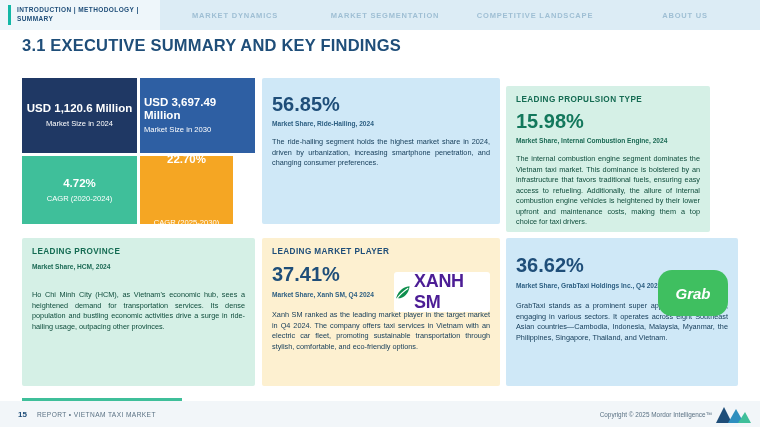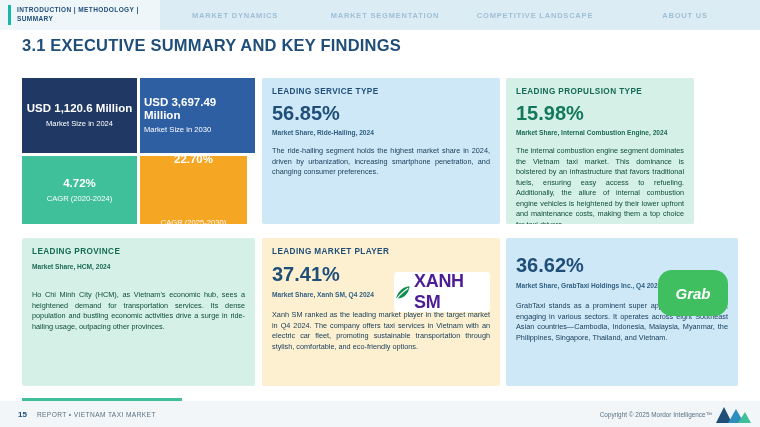--- a/index.html
+++ b/index.html
@@ -273,33 +273,32 @@
   <div class="tile tile-blue" style="left:140px; top:78px; width:115px; height:75px; align-items:flex-start;">
     <div class="val" style="text-align:left;">USD 3,697.49 Million</div>
     <div class="lbl" style="text-align:left;">Market Size in 2030</div>
   </div>
 
   <div class="tile tile-green" style="left:22px; top:156px; width:115px; height:68px;">
     <div class="val">4.72%</div>
     <div class="lbl">CAGR (2020-2024)</div>
   </div>
 
-  <div class="tile tile-orange" style="left:140px; top:156px; width:107px; height:68px;gap:48px;">
+  <div class="tile tile-orange" style="left:140px; top:156px; width:93px; height:68px;gap:48px;">
     <div class="val">22.70%</div>
     <div class="lbl">CAGR (2025-2030)</div>
   </div>
 
   <div class="card c-service" style="left:262px; top:78px; width:238px; height:146px;">
-    <div class="card-head">LEADING SERVICE TYPE</div>
     <div class="big-stat">56.85%</div>
     <div class="stat-sub">Market Share, Ride-Hailing, 2024</div>
     <div class="body-text">The ride-hailing segment holds the highest market share in 2024, driven by urbanization, increasing smartphone penetration, and changing consumer preferences.</div>
   </div>
 
-  <div class="card c-propulsion" style="left:506px; top:78px; width:188px; height:146px;">
+  <div class="card c-propulsion" style="left:506px; top:86px; width:204px; height:146px;">
     <div class="card-head">LEADING PROPULSION TYPE</div>
     <div class="big-stat">15.98%</div>
     <div class="stat-sub">Market Share, Internal Combustion Engine, 2024</div>
     <div class="body-text">The internal combustion engine segment dominates the Vietnam taxi market. This dominance is bolstered by an infrastructure that favors traditional fuels, ensuring easy access to refueling. Additionally, the allure of internal combustion engine vehicles is heightened by their lower upfront and maintenance costs, making them a top choice for taxi drivers.</div>
   </div>
 
   <div class="card c-province" style="left:22px; top:238px; width:233px; height:148px;">
     <div class="card-head">LEADING PROVINCE</div>
     <div class="stat-sub">Market Share, HCM, 2024</div>
     <div class="body-text">Ho Chi Minh City (HCM), as Vietnam's economic hub, sees a heightened demand for transportation services. Its dense population and bustling economic activities drive a surge in ride-hailing usage, outpacing other provinces.</div>

